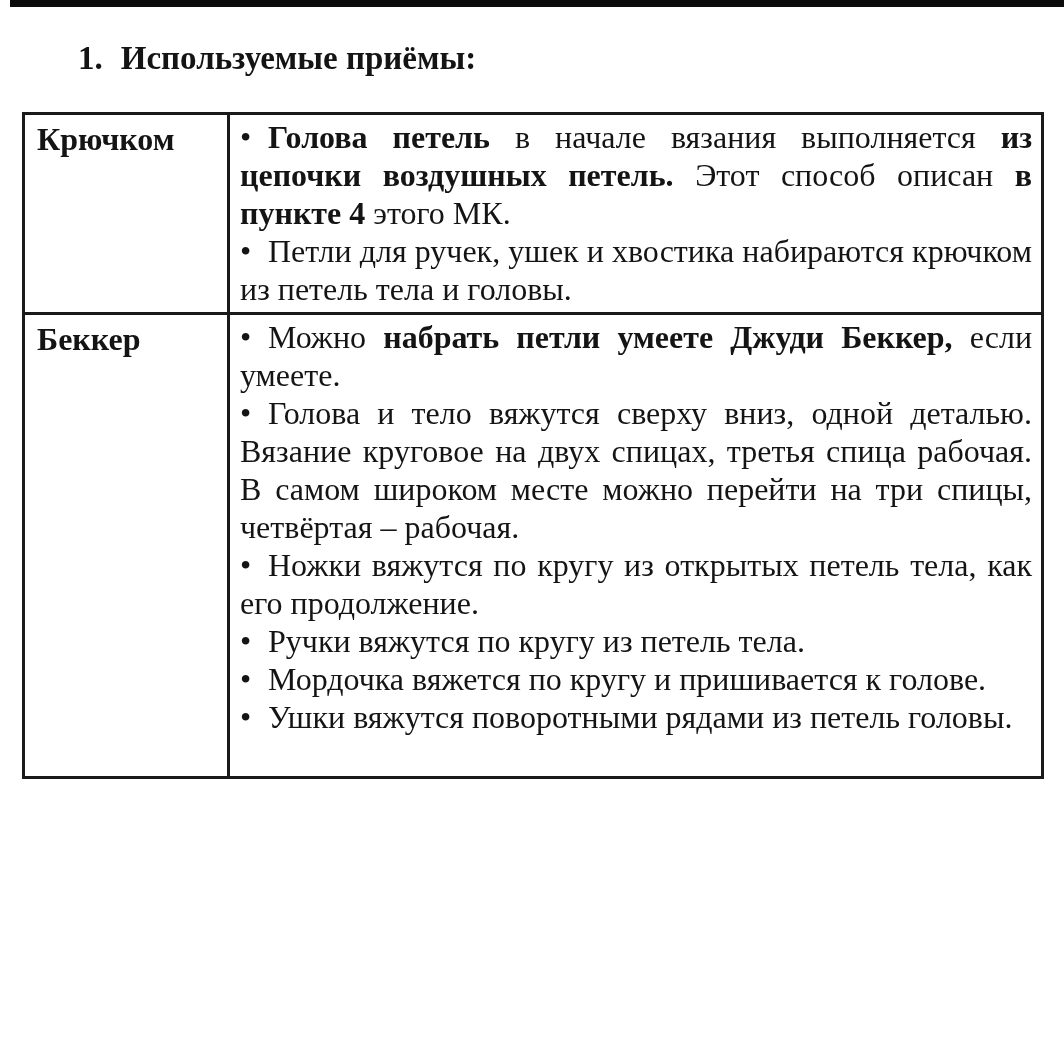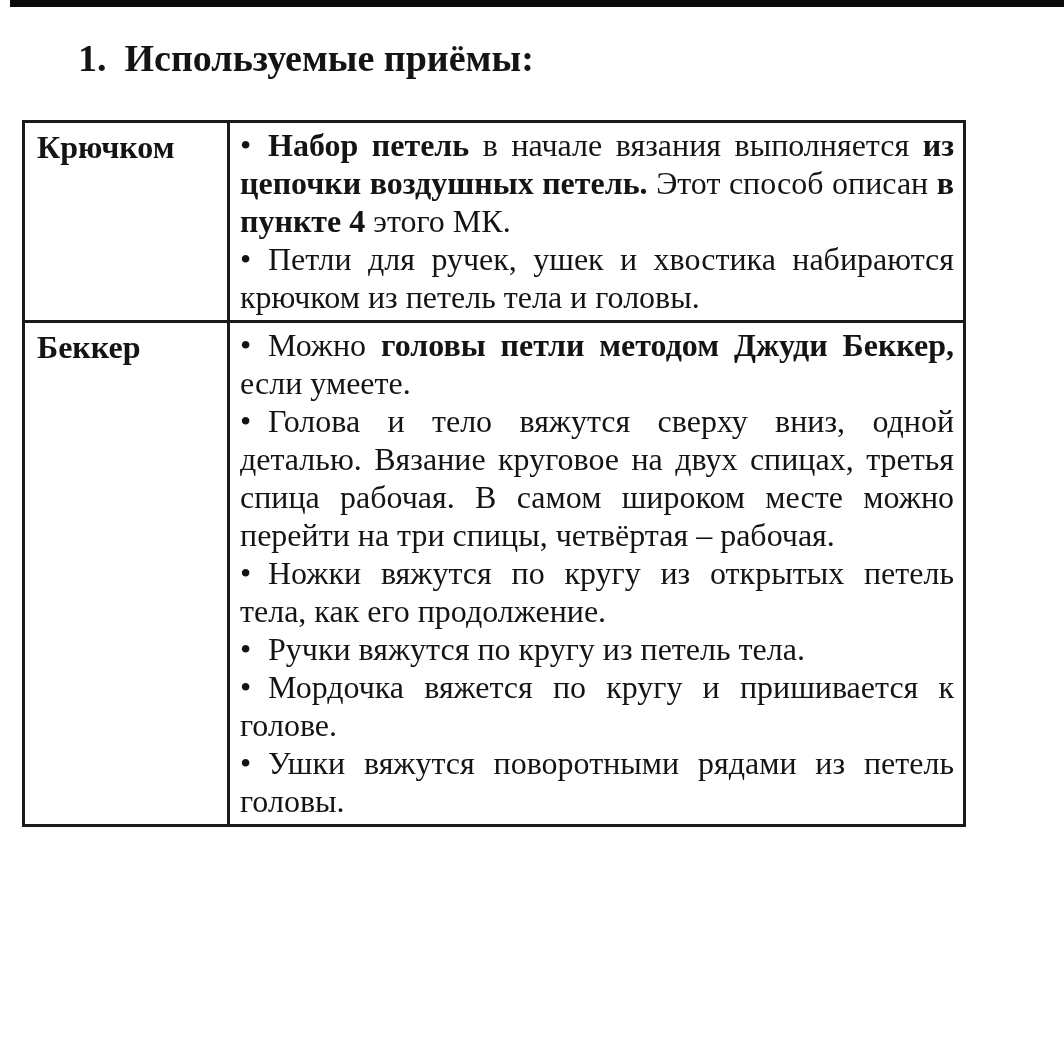--- a/index.html
+++ b/index.html
@@ -9,27 +9,27 @@
     position: relative; overflow: hidden;
     font-family: "Liberation Serif", "DejaVu Serif", serif;
     color: var(--text-color, #141414);
   }
   .top-bar {
     position: absolute; top: 0; left: 10px; width: 1054px; height: 7px;
     background: var(--bar-color, #0b0b0b);
   }
   .heading {
     position: absolute; left: 78px; top: 40px;
-    font-size: 38px; font-weight: bold; line-height: 36px;
+    font-size: 33px; font-weight: bold; line-height: 36px;
     white-space: nowrap;
   }
   .heading .heading-num { margin-right: 18px; }
   table.tech-table {
-    position: absolute; left: 22px; top: 120px;
-    width: 944px;
+    position: absolute; left: 22px; top: 112px;
+    width: 1022px;
     border-collapse: collapse; table-layout: fixed;
   }
   table.tech-table td {
     border: 3px solid var(--border-color, #1a1a1a);
     vertical-align: top;
     font-size: 32px; line-height: 38px;
   }
   td.technique-cell {
     width: 205px;
     font-weight: bold;
@@ -54,28 +54,28 @@
 
   <div class="heading">
     <span class="heading-num">1.</span><span>Используемые приёмы:</span>
   </div>
 
   <table class="tech-table">
     <tbody id="table-body">
         <tr>
           <td class="technique-cell" style="height: 191px;">Крючком</td>
           <td class="description-cell">
-            <p class="bullet-par"><span class="bullet">•</span><b>Набор петель</b> в начале вязания выполняется <b>из цепочки воздушных петель.</b> Этот способ описан <b>в пункте 4</b> этого МК.</p>
+            <p class="bullet-par"><span class="bullet">•</span><b>Голова петель</b> в начале вязания выполняется <b>из цепочки воздушных петель.</b> Этот способ описан <b>в пункте 4</b> этого МК.</p>
             <p class="bullet-par"><span class="bullet">•</span>Петли для ручек, ушек и хвостика набираются крючком из петель тела и головы.</p>
           </td>
         </tr>
         <tr>
           <td class="technique-cell" style="height: 464px;">Беккер</td>
           <td class="description-cell">
-            <p class="bullet-par"><span class="bullet">•</span>Можно <b>головы петли методом Джуди Беккер,</b> если умеете.</p>
+            <p class="bullet-par"><span class="bullet">•</span>Можно <b>набрать петли умеете Джуди Беккер,</b> если умеете.</p>
             <p class="bullet-par"><span class="bullet">•</span>Голова и тело вяжутся сверху вниз, одной деталью. Вязание круговое на двух спицах, третья спица рабочая. В самом широком месте можно перейти на три спицы, четвёртая – рабочая.</p>
             <p class="bullet-par"><span class="bullet">•</span>Ножки вяжутся по кругу из открытых петель тела, как его продолжение.</p>
             <p class="bullet-par"><span class="bullet">•</span>Ручки вяжутся по кругу из петель тела.</p>
             <p class="bullet-par"><span class="bullet">•</span>Мордочка вяжется по кругу и пришивается к голове.</p>
             <p class="bullet-par"><span class="bullet">•</span>Ушки вяжутся поворотными рядами из петель головы.</p>
           </td>
         </tr>
       </tbody>
   </table>
 </div>

